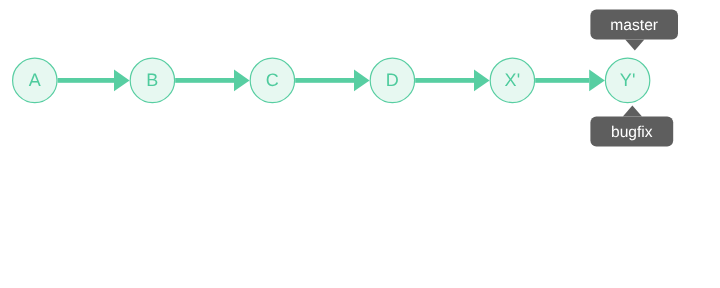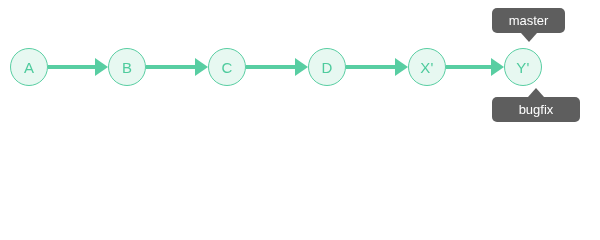--- a/index.html
+++ b/index.html
@@ -141,18 +141,18 @@
     <span class="commit-label" style="color: rgb(78, 203, 157);">X'</span>
   </div>
   <div class="commit-node" style="left: 504px; top: 48px; background: rgb(231, 248, 241); border-color: rgb(88, 206, 162);">
     <span class="commit-label" style="color: rgb(78, 203, 157);">Y'</span>
   </div>
 
   <div class="ref-badge points-down" style="left: 492px; top: 8px; width: 73px; background: rgb(94, 94, 94);">
     <span class="ref-badge-label" style="color: rgb(255, 255, 255);">master</span>
     <span class="tail" style="border-top-color: rgb(94, 94, 94);"></span>
   </div>
-  <div class="ref-badge points-up" style="left: 492px; top: 97px; width: 88px; background: rgb(94, 94, 94);">
+  <div class="ref-badge points-up" style="left: 492px; top: 97px; width: 69px; background: rgb(94, 94, 94);">
     <span class="ref-badge-label" style="color: rgb(255, 255, 255);">bugfix</span>
     <span class="tail" style="border-bottom-color: rgb(94, 94, 94);"></span>
   </div>
 
 </div>
 
 </body></html>

